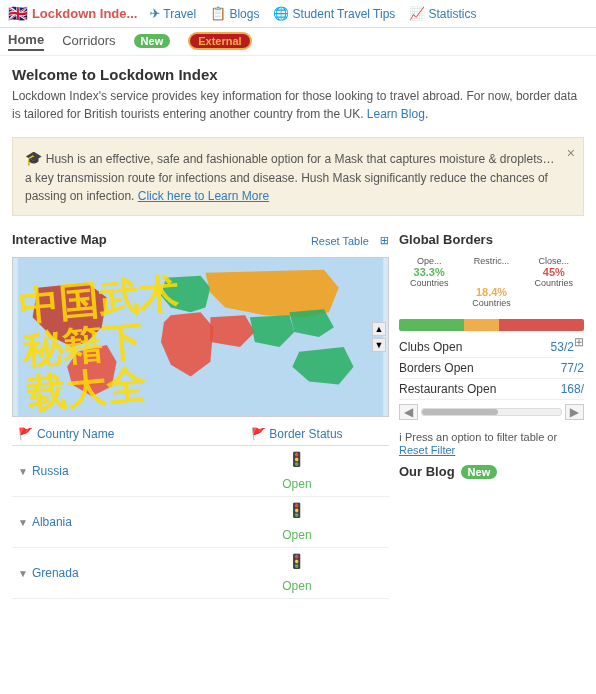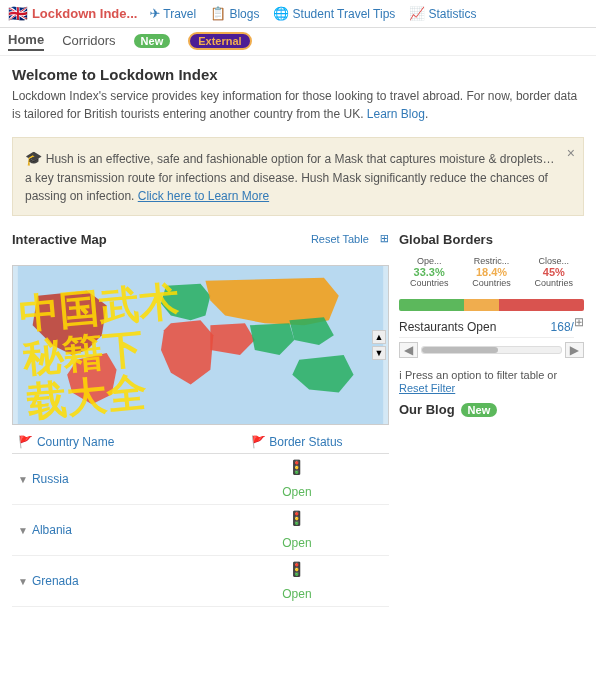--- a/index.html
+++ b/index.html
@@ -6,21 +6,21 @@
     body { font-family: Arial, sans-serif; font-size: 13px; color: #333; background: #fff; width: 596px; overflow-x: hidden; }
 
     
     .nav-top { display: flex; align-items: center; background: #fff; border-bottom: 1px solid #ddd; padding: 4px 8px; gap: 12px; flex-wrap: wrap; }
     .nav-brand { display: flex; align-items: center; color: #d9534f; font-weight: bold; font-size: 13px; gap: 4px; }
     .nav-brand-flag { color: #d9534f; font-size: 16px; }
     .nav-links { display: flex; align-items: center; gap: 14px; }
     .nav-link { color: #337ab7; text-decoration: none; font-size: 12px; display: flex; align-items: center; gap: 3px; }
     .nav-link .icon { font-size: 13px; }
     .badge-new { background: #5cb85c; color: #fff; border-radius: 10px; padding: 1px 7px; font-size: 11px; font-weight: bold; }
-    .badge-external { background: #4c1d95; color: #f0ad4e; border: 2px solid #f0ad4e; border-radius: 10px; padding: 1px 8px; font-size: 11px; font-weight: bold; }
+    .badge-external { background: #b91c1c; color: #f0ad4e; border: 2px solid #f0ad4e; border-radius: 10px; padding: 1px 8px; font-size: 11px; font-weight: bold; }
     .nav-bottom { display: flex; align-items: center; background: #fff; padding: 2px 8px 4px 8px; gap: 18px; border-bottom: 1px solid #eee; }
     .nav-bottom-link { color: #555; font-size: 13px; text-decoration: none; padding: 2px 0; }
     .nav-bottom-link.active { color: #555; font-weight: bold; border-bottom: 2px solid #555; }
 
     
     .welcome-section { padding: 10px 12px 6px 12px; }
     .welcome-title { font-size: 15px; font-weight: bold; color: #333; margin-bottom: 4px; }
     .welcome-text { font-size: 12px; color: #555; line-height: 1.5; }
     .welcome-text a { color: #337ab7; text-decoration: none; }
 
@@ -28,21 +28,21 @@
     .mask-notice { background: #f5f0e0; border: 1px solid #e8e0c8; margin: 8px 12px; padding: 10px 28px 10px 12px; font-size: 12px; color: #555; line-height: 1.5; position: relative; }
     .mask-notice .close-btn { position: absolute; top: 5px; right: 8px; cursor: pointer; color: #888; font-size: 14px; }
     .mask-notice .hat-icon { font-size: 14px; }
     .mask-notice a { color: #337ab7; }
 
     
     .main-content { display: flex; padding: 8px 12px; gap: 10px; }
 
     
     .left-panel { flex: 1; min-width: 0; }
-    .panel-header { display: flex; justify-content: space-between; align-items: flex-start; margin-bottom: 18px; }
+    .panel-header { display: flex; justify-content: space-between; align-items: flex-end; margin-bottom: 10px; }
     .panel-title { font-size: 13px; font-weight: bold; color: #333; }
     .reset-table-btn { font-size: 11px; color: #337ab7; cursor: pointer; display: flex; align-items: center; gap: 11px; }
 
     
     .map-container { width: 100%; height: 160px; background: #d4e8f5; border: 1px solid #ccc; position: relative; overflow: hidden; margin-bottom: 6px; }
     .map-svg { width: 100%; height: 100%; }
     .map-watermark { position: absolute; top: 20px; left: 10px; font-size: 40px; font-weight: 900; color: rgba(255,220,0,0.85); font-family: serif; line-height: 1.1; pointer-events: none; transform: rotate(-5deg); }
     .map-scroll { position: absolute; right: 2px; top: 50%; transform: translateY(-50%); display: flex; flex-direction: column; gap: 2px; }
     .map-scroll-btn { background: #eee; border: 1px solid #ccc; width: 14px; height: 14px; font-size: 9px; cursor: pointer; display: flex; align-items: center; justify-content: center; }
 
@@ -60,21 +60,21 @@
     
     .right-panel { width: 185px; flex-shrink: 0; }
     .right-title { font-size: 13px; font-weight: bold; color: #333; margin-bottom: 6px; }
 
     
     .borders-grid { display: grid; grid-template-columns: 1fr 1fr 1fr; gap: 2px; margin-bottom: 8px; font-size: 10px; }
     .border-cell { padding: 3px 2px; text-align: center; }
     .border-cell-label { color: #555; font-size: 9px; }
     .border-cell-val { font-weight: bold; font-size: 11px; }
     .border-cell-val.open { color: #5cb85c; }
-    .border-cell-val.restricted { color: #f0ad4e; }
+    .border-cell-val.restricted { color: #f0ad4e; margin-top: 20px; }
     .border-cell-val.closed { color: #d9534f; text-align: center; }
 
     .progress-bar-container { margin-bottom: 4px; }
     .progress-bar { height: 12px; display: flex; border-radius: 2px; overflow: hidden; margin-bottom: 2px; }
     .progress-bar .open-seg { background: #5cb85c; }
     .progress-bar .restricted-seg { background: #f0ad4e; }
     .progress-bar .closed-seg { background: #d9534f; }
 
     .expand-btn { float: right; font-size: 12px; color: #888; cursor: pointer; }
 
@@ -272,20 +272,28 @@
         <div class="closed-seg" style="width:46%"></div>
       </div>
     </div>
 
     <div style="text-align:right; margin-bottom:4px;">
       <span class="expand-btn">⊞</span>
     </div>
 
     <div class="stats-list">
       <div class="stats-row">
+        <span class="stats-row-label">Clubs Open</span>
+        <span class="stats-row-val">53/2</span>
+      </div>
+      <div class="stats-row">
+        <span class="stats-row-label">Borders Open</span>
+        <span class="stats-row-val">77/2</span>
+      </div>
+      <div class="stats-row">
         <span class="stats-row-label">Restaurants Open</span>
         <span class="stats-row-val">168/</span>
       </div>
     </div>
 
     <div class="h-scroll">
       <span class="h-scroll-arrow">◀</span>
       <div class="h-scroll-track">
         <div class="h-scroll-thumb"></div>
       </div>

